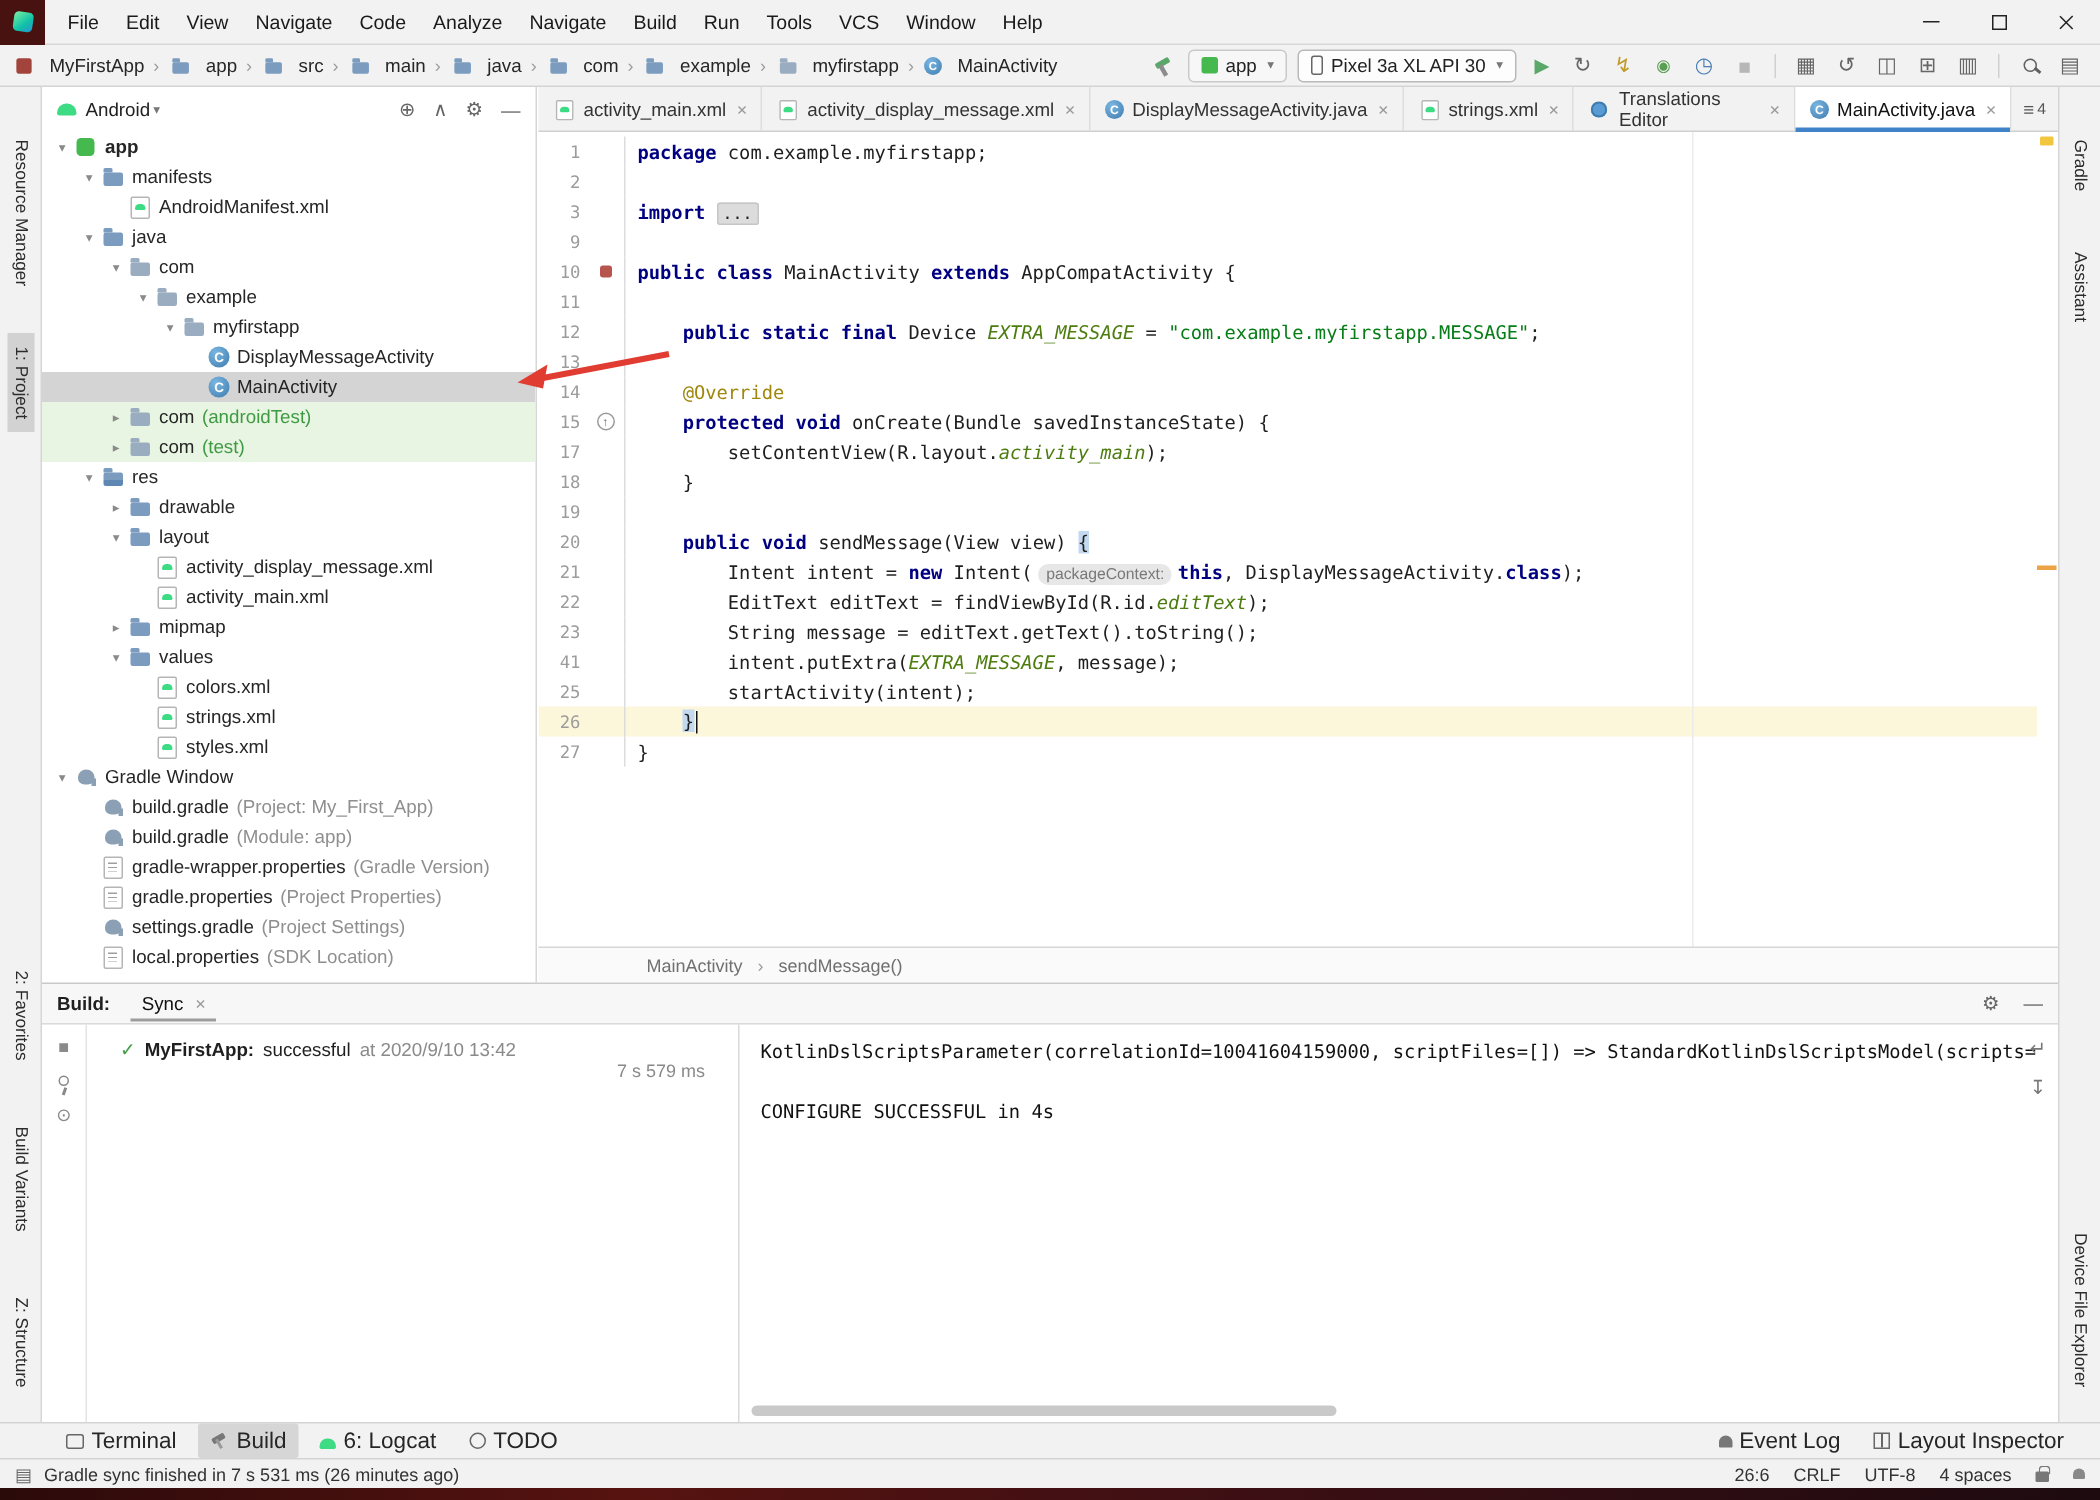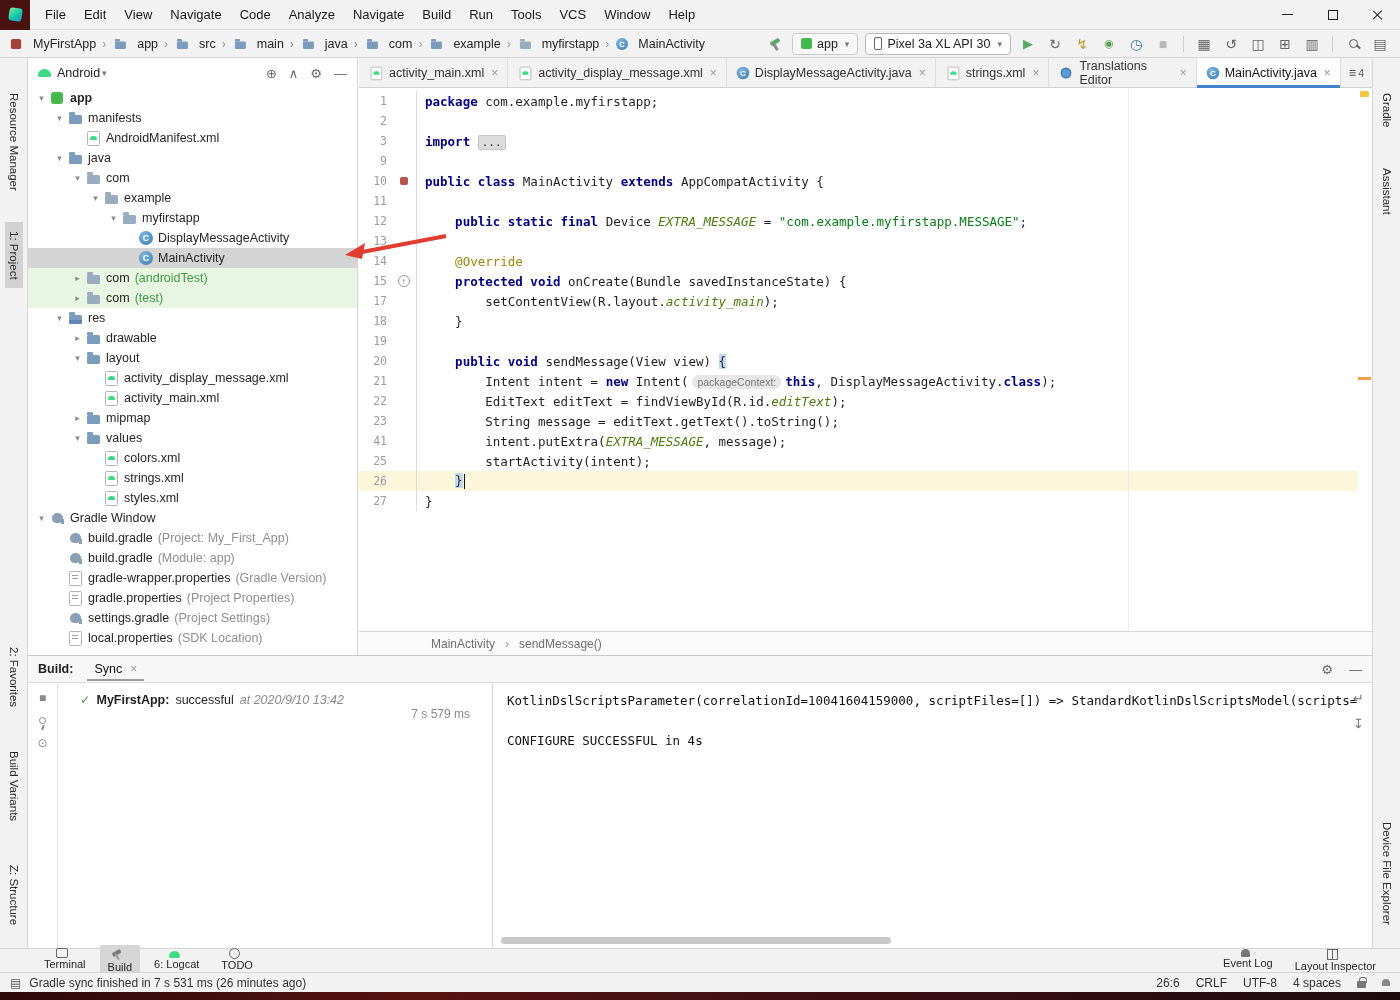--- a/index.html
+++ b/index.html
@@ -124,30 +124,30 @@
   #build-tab { margin-left:14px; display:flex; align-items:center; gap:6px; padding:4px 7px 3px; border-bottom:2px solid #9c9c9c; font-size:12.5px; color:#111; cursor:default; }
   #bh-icons { margin-left:auto; display:flex; gap:16px; color:#666; font-size:13px; }
   #build-body { position:absolute; left:0; right:0; top:27px; bottom:0; }
   #build-strip { position:absolute; left:0; top:0; bottom:0; width:30px; border-right:1px solid #e3e3e3; display:flex; flex-direction:column; align-items:center; padding-top:8px; gap:12px; color:#8a8a8a; font-size:12px; }
   .pin { width:7px; height:7px; border:1.5px solid #888; border-radius:50%; position:relative; display:inline-block; }
   .pin::after { content:""; position:absolute; left:2px; top:7px; width:1.5px; height:5px; background:#888; transform:rotate(20deg); }
   #build-left { position:absolute; left:30px; top:0; bottom:0; width:434px; }
   #build-status { display:flex; align-items:center; gap:6px; padding:9px 0 0 22px; font-size:12.5px; }
   #build-status .chk { color:#43a047; font-weight:bold; }
   #bs-proj { font-weight:bold; }
-  #bs-time { color:#8a8a8a;font-style:italic; }
+  #bs-time { color:#8a8a8a; }
   #bs-dur { position:absolute; right:22px; top:24px; color:#8a8a8a; font-size:12px; }
   #console-pane { position:absolute; left:464px; right:0; top:0; bottom:0; border-left:1px solid #d9d9d9; padding:10px 14px; overflow:hidden; }
   .conline { font-family:"DejaVu Sans Mono",monospace; font-size:12.5px; height:20px; white-space:pre; overflow:hidden; margin:0; color:#111; }
   #console-icons { position:absolute; right:8px; top:8px; display:flex; flex-direction:column; gap:10px; color:#777; font-size:13px; }
   #hscroll { position:absolute; left:8px; bottom:4px; width:390px; height:7px; background:#c9c9c9; border-radius:4px; }
 
   
   #bottom-bar { position:absolute; left:0; top:948px; width:1400px; height:24px; background:#f2f2f2; border-top:1px solid #d4d4d4; display:flex; align-items:center; padding:0 10px 0 36px; }
-  .bb-item { display:flex; align-items:center; padding:3px 8px; margin-right:6px; font-size:11px; color:#262626; border-radius:2px; cursor:default;flex-direction:column; }
+  .bb-item { display:flex; align-items:center; padding:3px 8px; margin-right:6px; font-size:15px; color:#262626; border-radius:2px; cursor:default; }
   .bb-item.active { background:#d6d6d6; }
   #bb-right { margin-left:auto; display:flex; }
   .bbic { width:13px; height:13px; display:inline-flex; align-items:center; justify-content:center; margin-right:5px; }
   .ic-b-terminal { border:1px solid #666; border-radius:2px; width:12px; height:10px; }
   .ic-b-hammer { position:relative; }
   .ic-b-hammer::before { content:""; position:absolute; left:1px; top:3px; width:9px; height:3.5px; background:#777; border-radius:1px; transform:rotate(-30deg); }
   .ic-b-hammer::after { content:""; position:absolute; left:5px; top:5px; width:2px; height:7px; background:#999; transform:rotate(-30deg); }
   .ic-b-logcat { background:#3ddc84; border-radius:6px 6px 2px 2px; width:11px; height:7px; margin-top:3px; }
   .ic-b-todo { border:1.5px solid #666; border-radius:50%; width:11px; height:11px; }
   .ic-b-event-log { width:9px; height:8px; background:#777; border-radius:5px 5px 1px 1px; }

